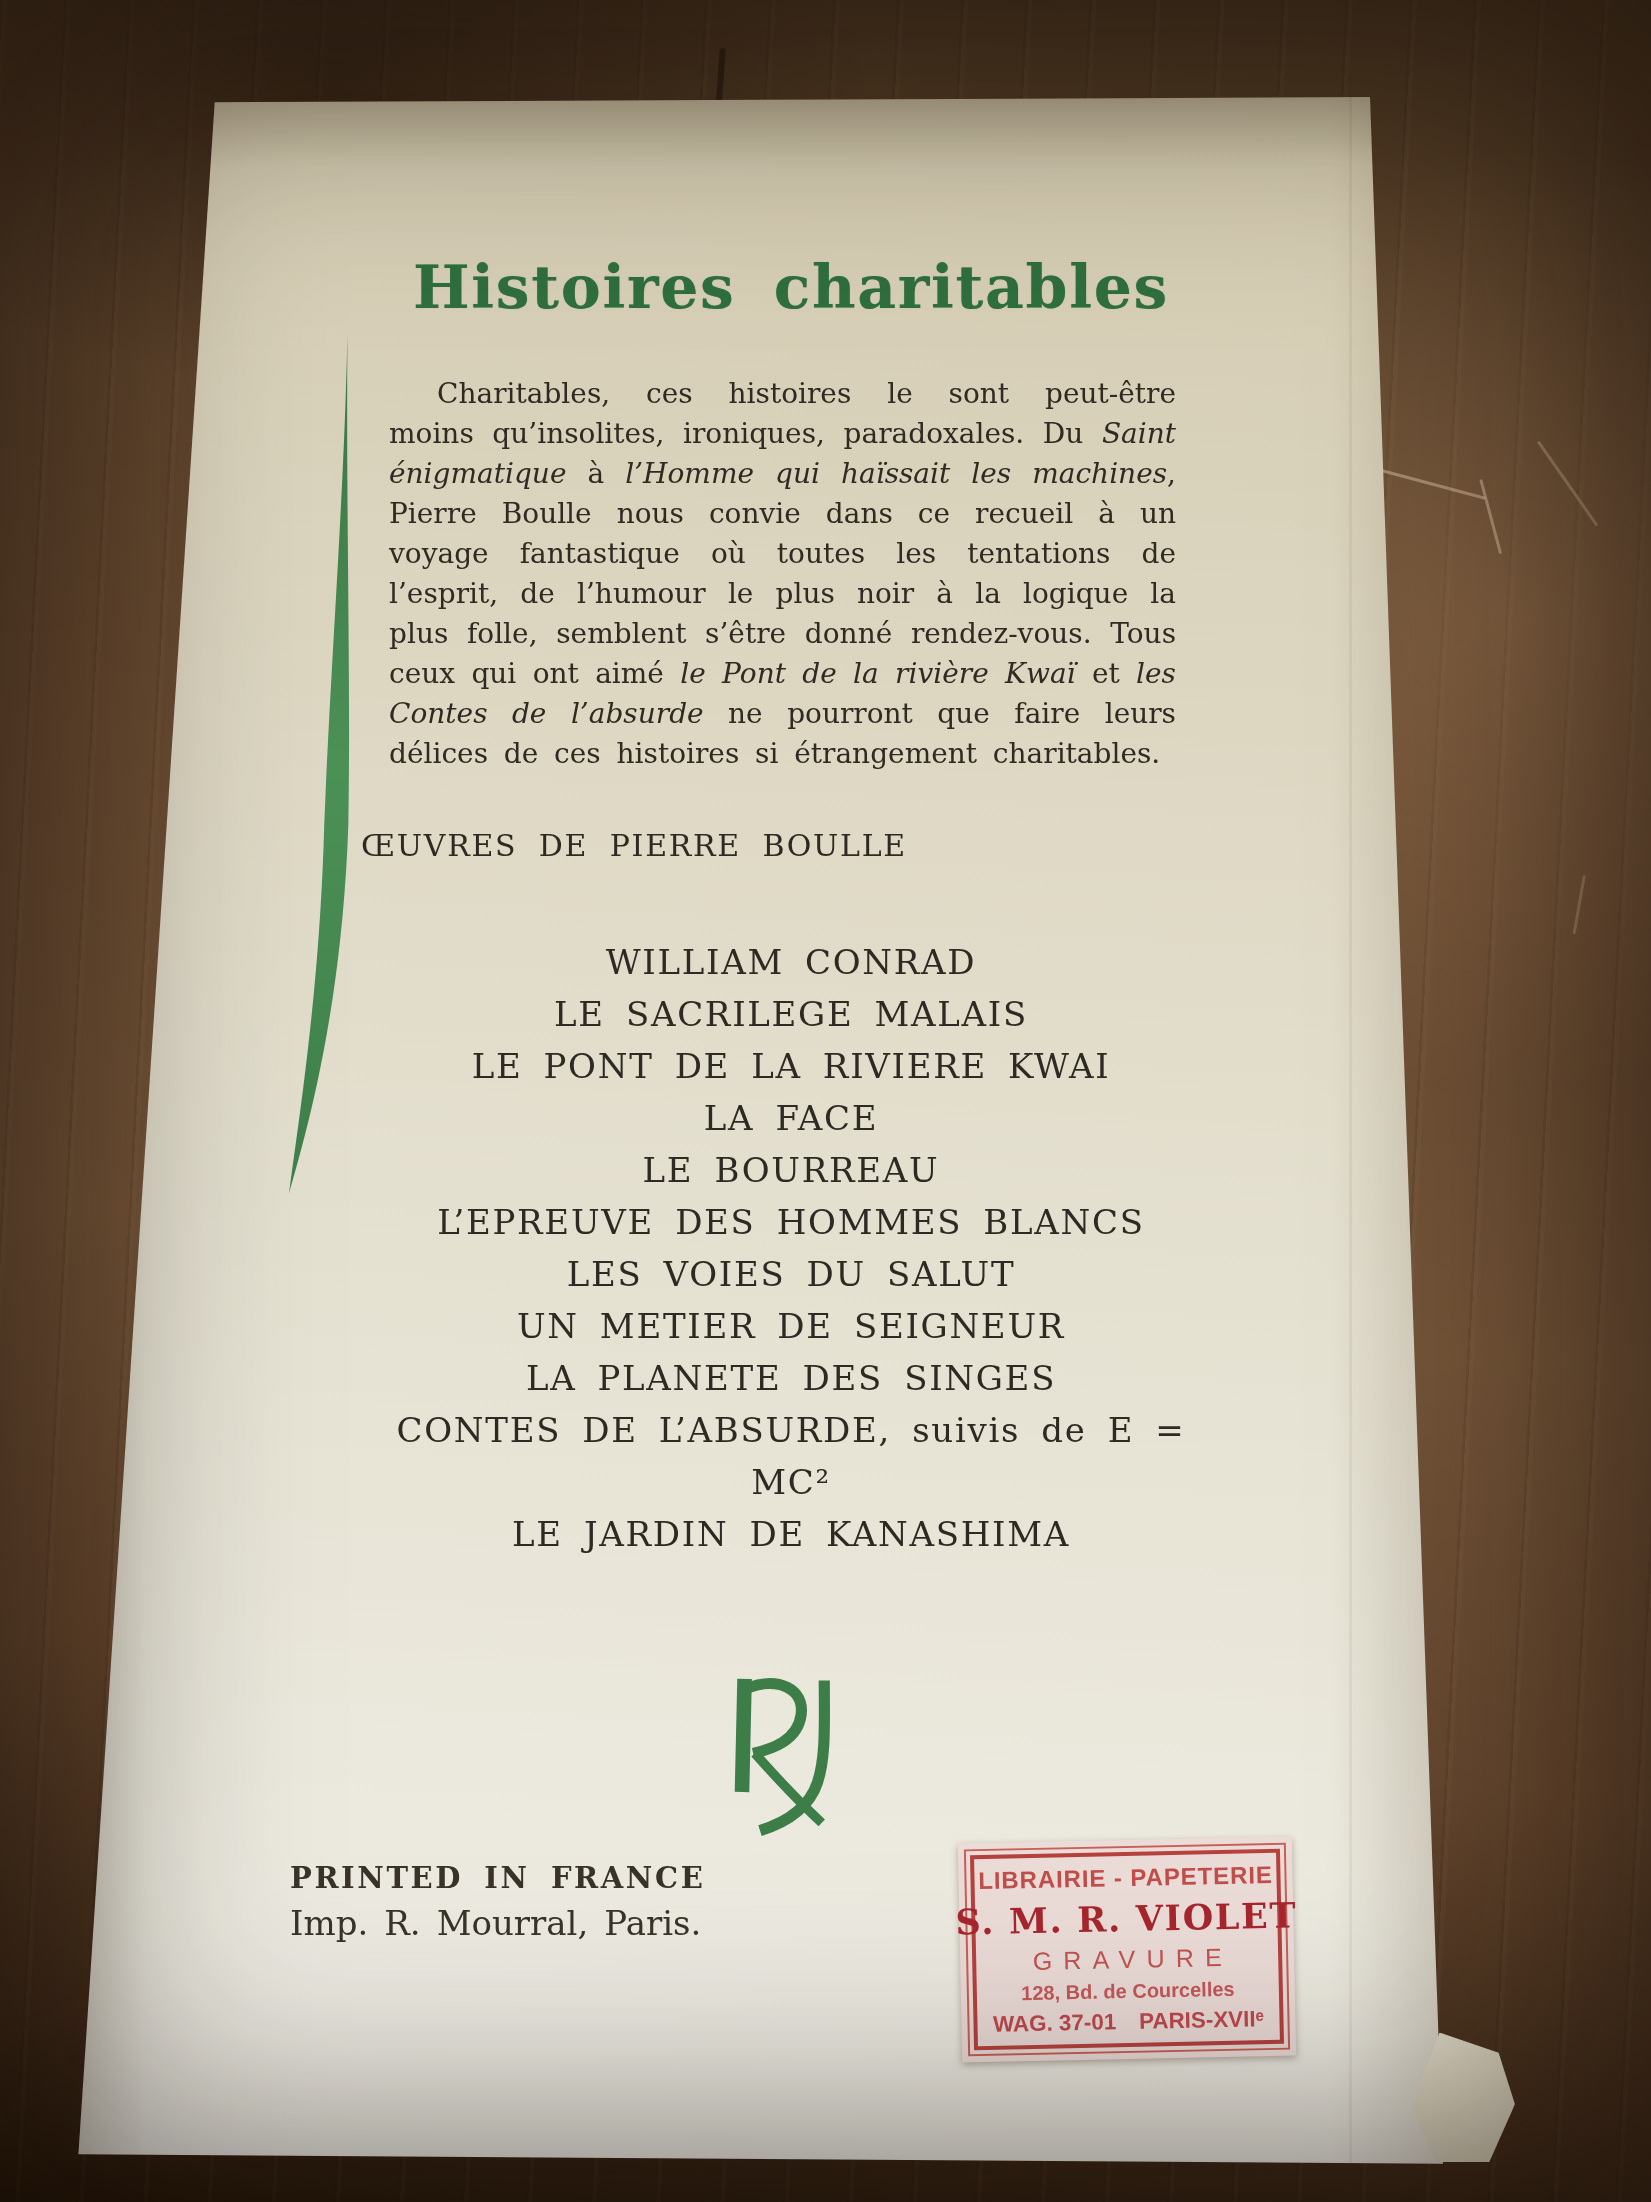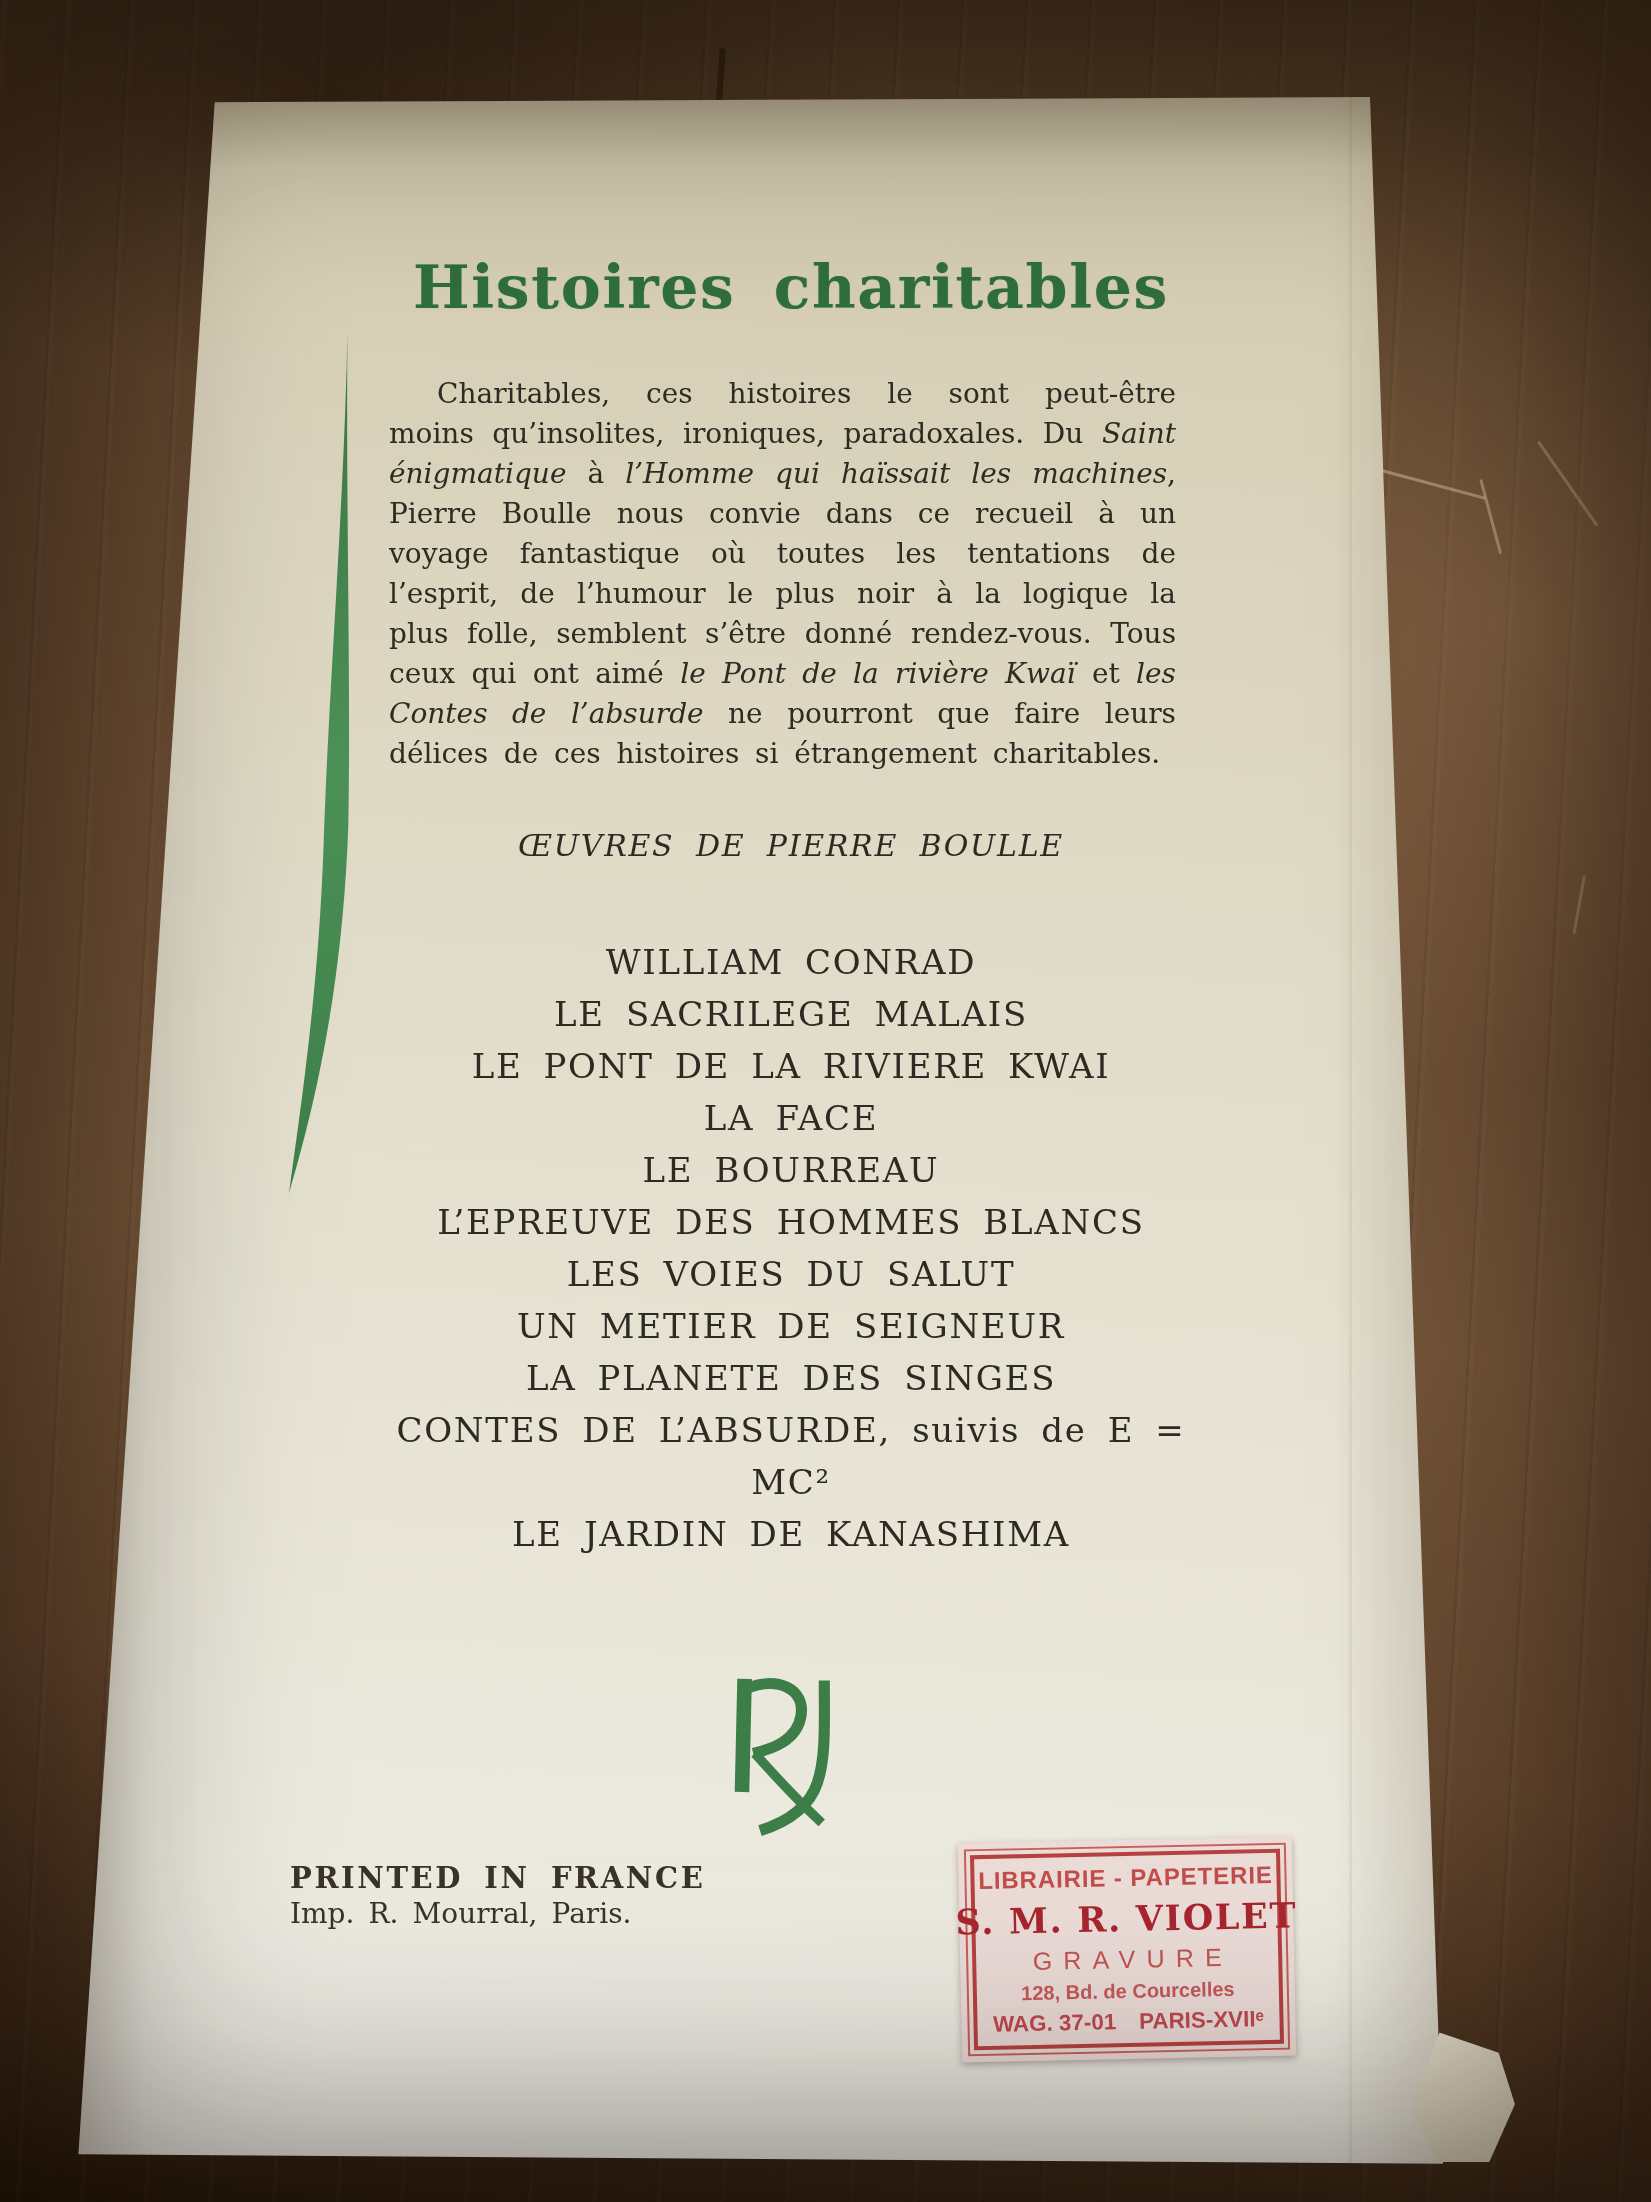--- a/index.html
+++ b/index.html
@@ -43,36 +43,36 @@
     font-size:60px;font-weight:bold;color:#2f6e3f;letter-spacing:1.7px;word-spacing:15.5px;
     text-shadow:0 0 0.9px rgba(47,110,63,0.4);
   }
   .blurb{
     position:absolute;left:312px;top:251px;width:787px;
     font-size:28px;line-height:40px;color:#2f2a22;
     text-align:justify;text-indent:48px;word-spacing:6.9px;
   }
   .blurb .it{font-style:italic;}
   .works-heading{
-    position:absolute;left:284px;top:733px;width:860px;text-align:center;
-    font-style:italic;font-size:30px;color:#2e2a23;letter-spacing:1.7px;word-spacing:10.3px;
+    position:absolute;left:284px;top:733px;width:860px;text-align:left;
+    font-size:30px;color:#2e2a23;letter-spacing:1.7px;word-spacing:10.3px;
   }
   .works-list{
     position:absolute;left:284px;top:841px;width:860px;text-align:center;
     color:#2e2a23;
   }
   .work-line{font-size:34px;line-height:52px;letter-spacing:1.7px;word-spacing:8.6px;}
 
   
   .monogram{position:absolute;left:647px;top:1575px;}
 
   
   .imprint{position:absolute;left:213px;top:1766px;color:#39332a;}
   .imprint-l1{font-size:29px;font-weight:bold;letter-spacing:2.6px;word-spacing:8.6px;}
-  .imprint-l2{font-size:28px;margin-top:2px;word-spacing:5.2px;}
+  .imprint-l2{font-size:34px;margin-top:8px;word-spacing:5.2px;}
 
   
   .sticker{
     position:absolute;left:883px;top:1745px;width:334px;height:219px;
     background:#ecdcd8;transform:rotate(-1.2deg);
     box-shadow:0 2.6px 7.7px rgba(70,40,30,0.35);
     font-family:"Liberation Sans","DejaVu Sans",sans-serif;
   }
   .sticker-outer{position:absolute;inset:6px;border:2.6px solid #c66058;}
   .sticker-inner{

